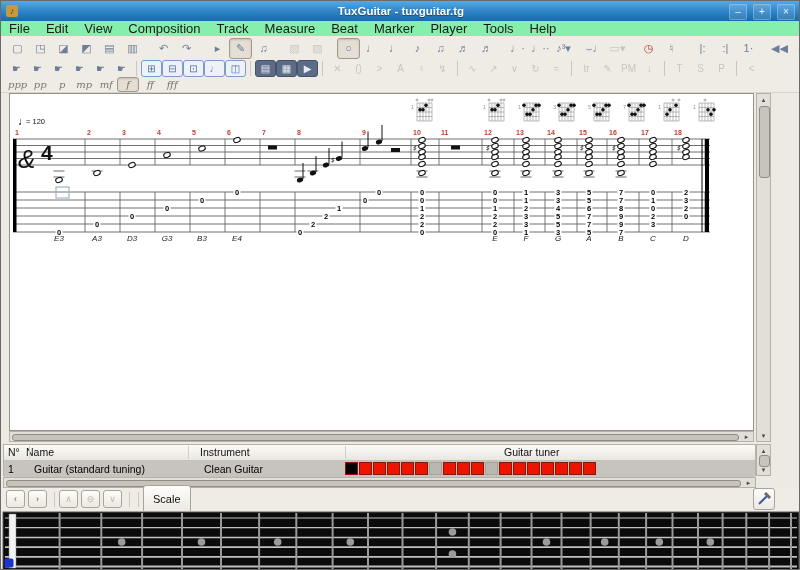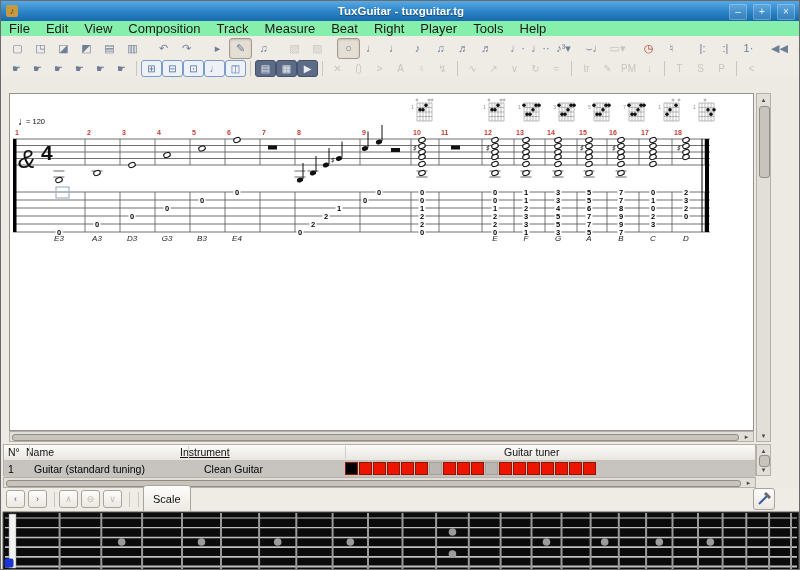--- a/index.html
+++ b/index.html
@@ -84,21 +84,21 @@
   </div>
 
   <div class="menubar" id="menubar">
       <div class="menuitem">File</div>
       <div class="menuitem">Edit</div>
       <div class="menuitem">View</div>
       <div class="menuitem">Composition</div>
       <div class="menuitem">Track</div>
       <div class="menuitem">Measure</div>
       <div class="menuitem">Beat</div>
-      <div class="menuitem">Right</div>
+      <div class="menuitem">Marker</div>
       <div class="menuitem">Player</div>
       <div class="menuitem">Tools</div>
       <div class="menuitem">Help</div>
     </div>
 
   <div class="tbar" id="tb1">
       <div class="btn">▢</div>
       <div class="btn">◳</div>
       <div class="btn">◪</div>
       <div class="btn">◩</div>
@@ -174,20 +174,30 @@
       <div class="btn dis">tr</div>
       <div class="btn dis">✎</div>
       <div class="btn dis">PM</div>
       <div class="btn dis">↓</div>
       <div class="sep"></div>
       <div class="btn dis">T</div>
       <div class="btn dis">S</div>
       <div class="btn dis">P</div>
       <div class="sep"></div>
       <div class="btn dis">&lt;</div>
+    </div>
+  <div class="tbar" id="tb3">
+      <div class="btn">ppp</div>
+      <div class="btn">pp</div>
+      <div class="btn">p</div>
+      <div class="btn">mp</div>
+      <div class="btn">mf</div>
+      <div class="btn sel">f</div>
+      <div class="btn">ff</div>
+      <div class="btn">fff</div>
     </div>
 
   <div id="scorewrap">
     <svg id="scoresvg" width="743" height="336">
         <line x1="3" y1="45" x2="700" y2="45" stroke="#4c4c4c" stroke-width="0.8"></line>
         <line x1="3" y1="51.5" x2="700" y2="51.5" stroke="#4c4c4c" stroke-width="0.8"></line>
         <line x1="3" y1="58" x2="700" y2="58" stroke="#4c4c4c" stroke-width="0.8"></line>
         <line x1="3" y1="64.5" x2="700" y2="64.5" stroke="#4c4c4c" stroke-width="0.8"></line>
         <line x1="3" y1="71" x2="700" y2="71" stroke="#4c4c4c" stroke-width="0.8"></line>
         <line x1="3" y1="98" x2="700" y2="98" stroke="#4c4c4c" stroke-width="0.8"></line>
@@ -644,21 +654,21 @@
   </div>
   <div class="hscroll" id="score-hscroll" style="left:8px;top:430px;width:745px;">
     <div class="sthumb" style="left:2px;top:2px;width:725px;height:5px;"></div>
     <div class="sarrow" style="right:0;line-height:9px;">▸</div>
   </div>
 
   <div id="tracktable">
     <div class="thead" id="thead">
         <span style="left: 4px;">N°</span>
         <span style="left: 22px;">Name</span>
-        <span style="left: 176px; text-decoration: underline;">Instrument</span>
+        <span style="left: 196px;">Instrument</span>
         <span style="left: 500px;">Guitar tuner</span>
         <div class="colsep" style="left: 25px;"></div>
         <div class="colsep" style="left: 184px;"></div>
         <div class="colsep" style="left: 341px;"></div>
       </div>
     <div class="trow" id="trow0">
         <span style="left: 4px;">1</span>
         <span style="left: 30px;">Guitar (standard tuning)</span>
         <span style="left: 200px;">Clean Guitar</span>
         <div class="tuner">

